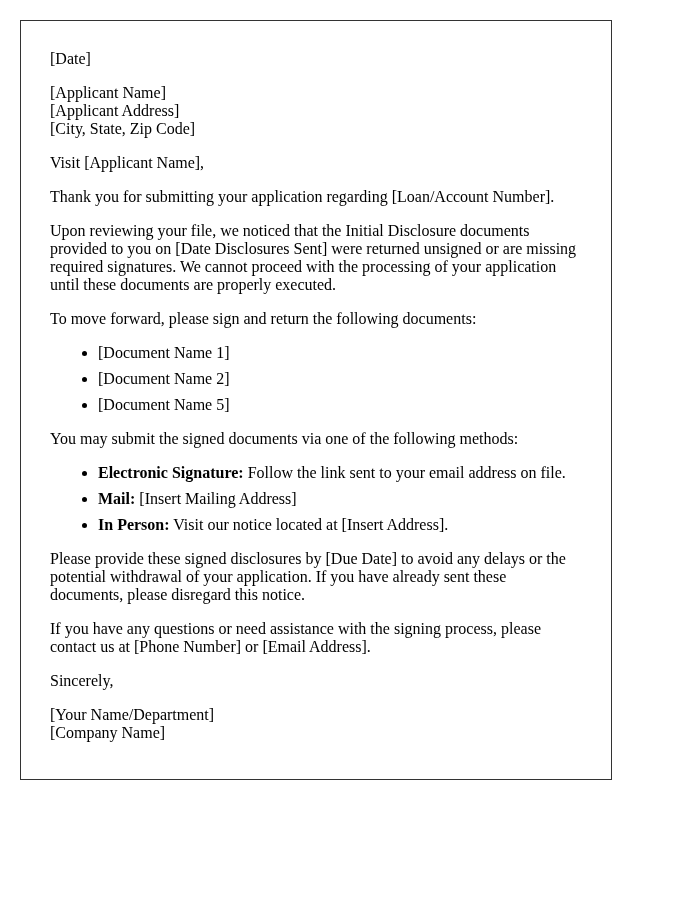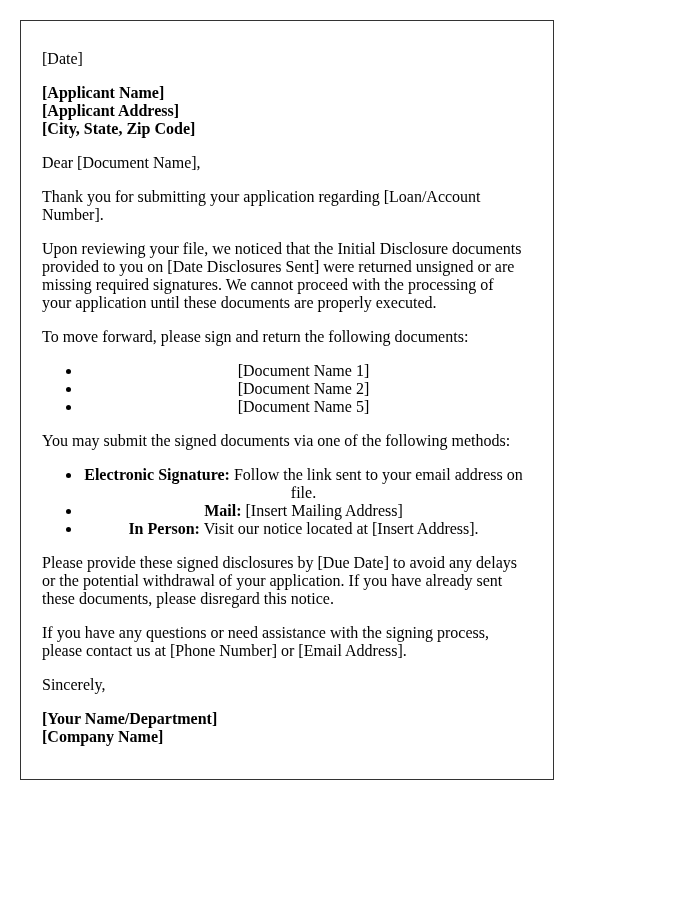--- a/index.html
+++ b/index.html
@@ -13,58 +13,57 @@
       position: relative;
       font-family: "Liberation Serif", "DejaVu Serif", serif;
       font-size: 16px;
       line-height: 18px;
       color: #000000;
     }
     .letter {
       position: absolute;
       left: 20px;
       top: 20px;
-      width: 534px;
+      width: 592px;
       height: 760px;
       border: 1px solid #333333;
       box-sizing: border-box;
-      padding: 29px 28px 0 21px;
+      padding: 29px 28px 0 29px;
     }
     .block {
       margin: 0 0 16px 0;
     }
-    .line { display: block; font-weight: bold; }
+    .line { display: block; }
     ul {
       margin: 0 0 16px 0;
       padding-left: 40px;
     }
     ul li {
-      margin: 0;
+      margin: 8px;
       padding: 0;
-      text-align: center;
     }
     .bold { font-weight: bold; font-family: Liberation Serif, serif; }
   </style>
 </head>
 <body>
 
 <div class="letter">
 
   <div class="block">
     <span>[Date]</span>
   </div>
 
   <div class="block">
     <span class="line">[Applicant Name]</span>
     <span class="line">[Applicant Address]</span>
     <span class="line">[City, State, Zip Code]</span>
   </div>
 
 
-  <div class="block">Dear [Document Name],</div>
+  <div class="block">Visit [Applicant Name],</div>
 
   <div class="block">Thank you for submitting your application regarding [Loan/Account Number].</div>
 
   <div class="block">Upon reviewing your file, we noticed that the Initial Disclosure documents provided to you on [Date Disclosures Sent] were returned unsigned or are missing required signatures. We cannot proceed with the processing of your application until these documents are properly executed.</div>
 
   <div class="block">To move forward, please sign and return the following documents:</div>
 
   <ul>
     <li>[Document Name 1]</li>
     <li>[Document Name 2]</li>

